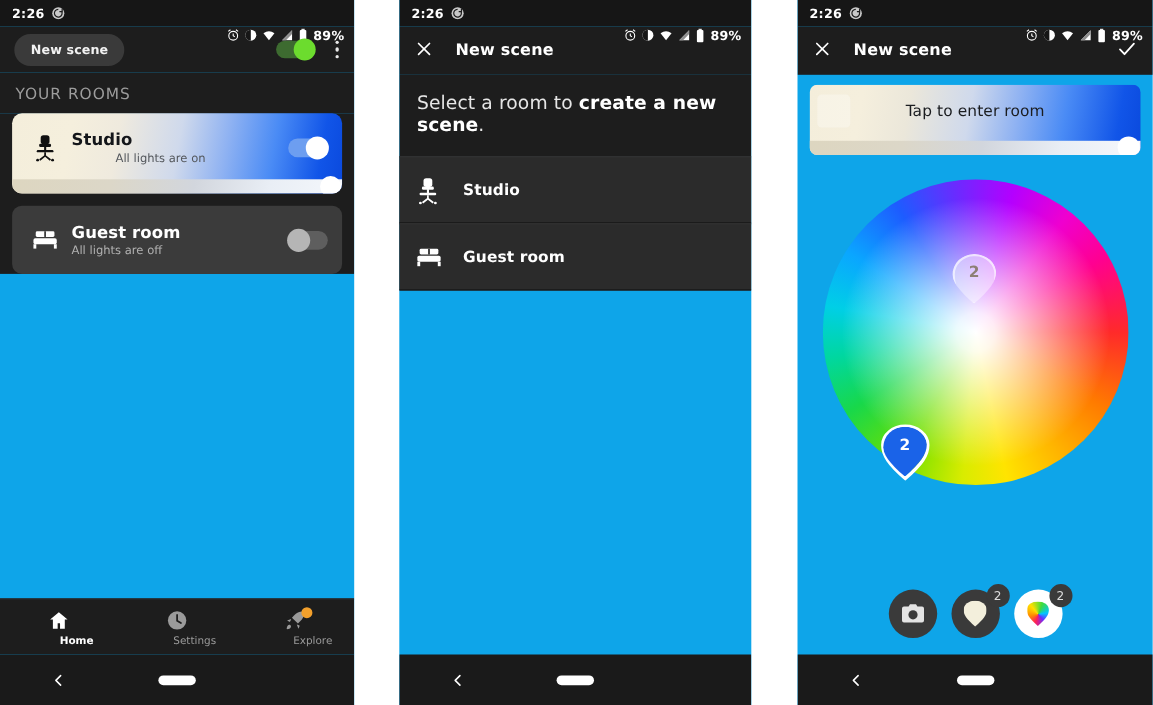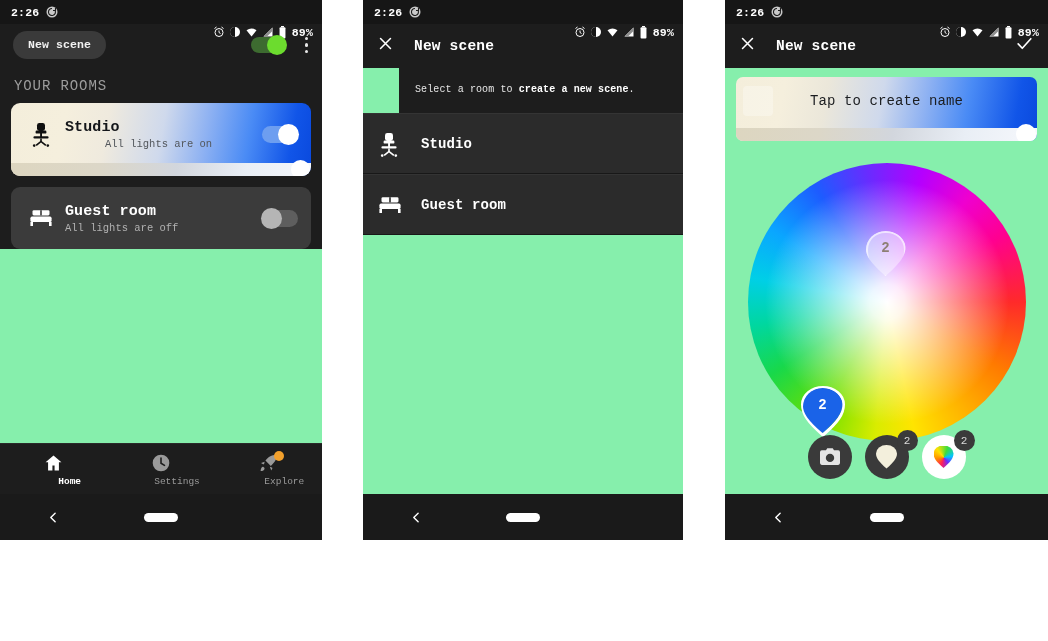--- a/index.html
+++ b/index.html
@@ -8,24 +8,23 @@
     width: 1048px; height: 641px;
     overflow: hidden;
     font-family: "DejaVu Sans", sans-serif;
     -webkit-font-smoothing: antialiased;
   }
   .stage { position: relative; width: 1048px; height: 641px; background: #ffffff; }
 
   .phone {
     position: absolute;
     top: 0;
-    height: 540px;
-    background: #86efac;
+    height: 641px;
+    background: #0ea5e9;
     overflow: hidden;
-    font-family: Liberation Mono, monospace;
   }
   #panel-1 { left: 0px;   width: 322px; }
   #panel-2 { left: 363px; width: 320px; }
   #panel-3 { left: 725px; width: 323px; }
 
   
   .statusbar {
     height: 24px;
     background: #161616;
     display: flex;
@@ -189,24 +188,23 @@
     align-items: center;
     padding: 0 14px 0 14px;
     color: #ffffff;
   }
   .mod-title { font-size: 14.5px; font-weight: bold; margin-left: 20px; letter-spacing:.2px; }
   .mod-spacer { flex: 1 1 auto; }
 
   .p2-prompt {
     background: #1d1d1d;
     color: #e6e6e6;
-    font-size: 10px;
+    font-size: 17px;
     padding: 16px 16px 18px 16px;
     letter-spacing: .1px;
-    margin-left: 36px;
   }
   .p2-prompt b { font-weight: bold; color: #ffffff; }
 
   .p2-list { background: #1d1d1d; }
   .p2-row {
     background: #2b2b2b;
     height: 59px;
     display: flex;
     align-items: center;
     padding: 0 14px;
@@ -676,21 +674,21 @@
       <span>
         <svg width="19" height="19" viewBox="0 0 24 24" fill="none" stroke="#ffffff" stroke-width="2.1" stroke-linecap="round" stroke-linejoin="round">
             <path d="M4 12.5l5.2 5.5L20 6"></path>
           </svg>
       </span>
     </div>
 
     <div class="p3-namebar">
       <div class="p3-namebar-inner"></div>
       <div class="p3-name-swatch"></div>
-      <div class="p3-name-text">Tap to create name</div>
+      <div class="p3-name-text">Tap to enter room</div>
       <div class="p3-name-slider">
         <div class="bknob"></div>
       </div>
     </div>
 
     <div class="wheel-wrap">
       <div class="wheel">
 
         <div class="pin pin-ghost" style="left:118px; top:68px;">
           <div class="body"></div>

